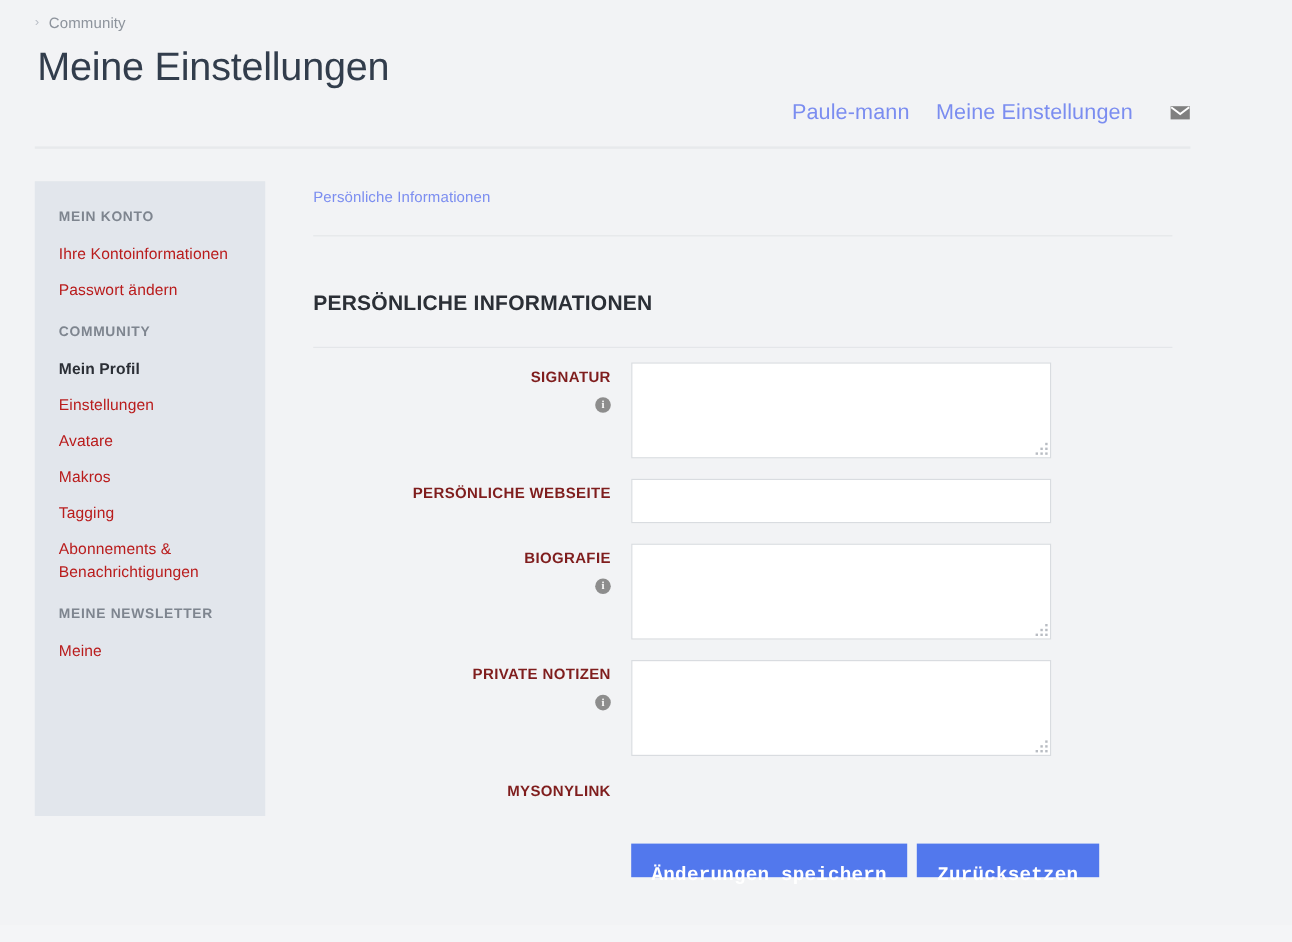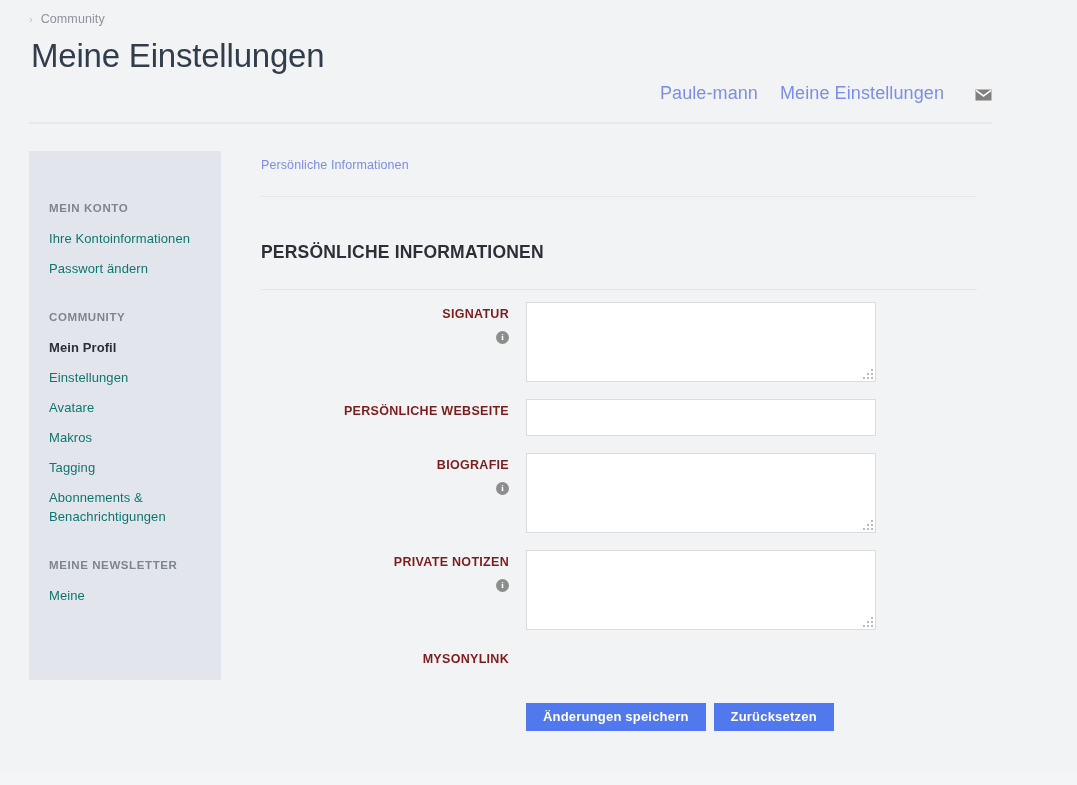--- a/index.html
+++ b/index.html
@@ -109,35 +109,35 @@
   
   .sidebar {
     position: absolute;
     left: 0;
     top: 0;
     width: 192px;
     height: 529px;
     background: #e2e6ec;
     padding: 24px 0 0 0;
   }
-  .nav-group { margin-bottom: 14px; margin-top: 27px; }
+  .nav-group { margin-bottom: 14px; }
   .nav-group:last-child { margin-bottom: 0; }
   .nav-heading {
     font-size: 11.5px;
     font-weight: 700;
     letter-spacing: .6px;
     color: #7e858f;
     padding: 0 20px;
     margin-bottom: 10px;
     text-transform: uppercase;
   }
   .nav-item {
     display: block;
     font-size: 13px;
-    color: #0f766e;
+    color: #b91c1c;
     text-decoration: none;
     padding: 0 20px;
     line-height: 30px;
     letter-spacing: .1px;
   }
   .nav-item.two-line { line-height: 19px; padding-top: 5px; padding-bottom: 6px; }
   .nav-item.active {
     color: #2b2f36;
     font-weight: 700;
   }
@@ -261,25 +261,25 @@
   .actions {
     display: flex;
     gap: 8px;
     padding-left: 265px;
     margin-top: 36px;
   }
   .btn {
     border: none;
     background: #5278ed;
     color: #ffffff;
-    font-family: Liberation Sans, sans-serif;
-    font-size: 13px;
+    font-family: Liberation Mono, monospace;
+    font-size: 16px;
     font-weight: 700;
     letter-spacing: .2px;
-    padding: 0 17px;
+    padding: 12px 17px;
     height: 28px;
     line-height: 28px;
     cursor: pointer;
     border-radius: 0;
   }
   .footer-band {
     position: absolute;
     left: 0;
     top: 771px;
     width: 1077px;

